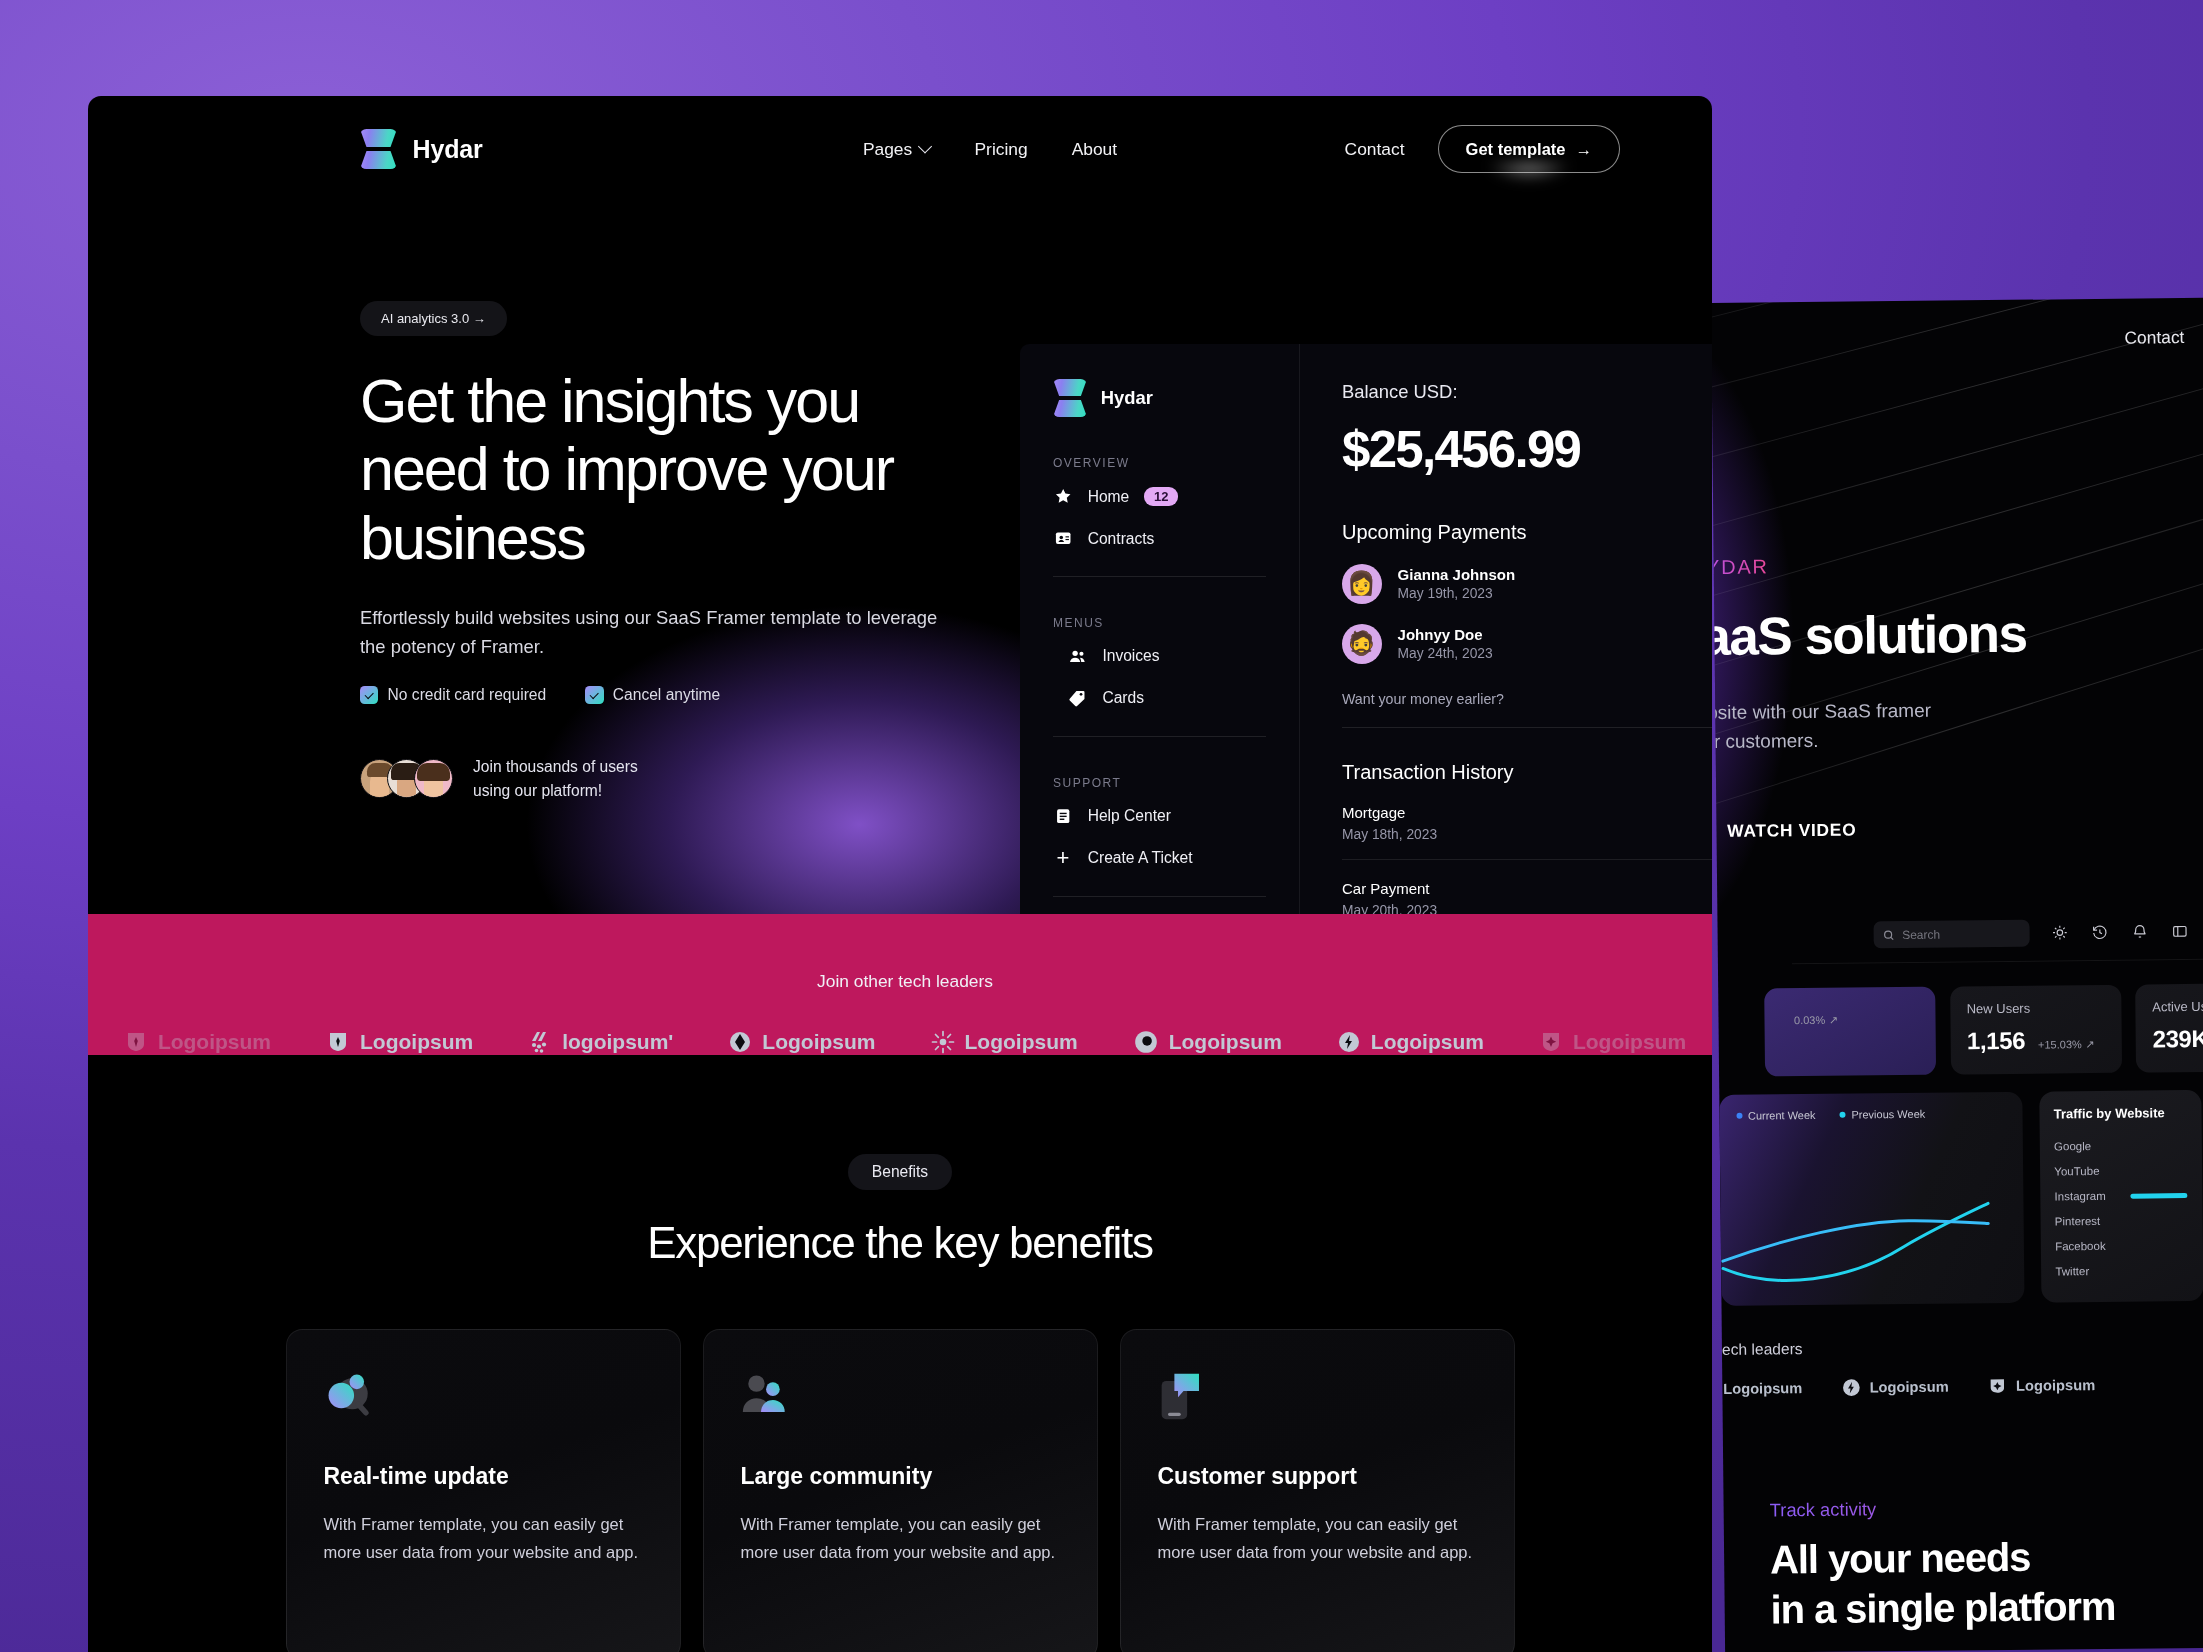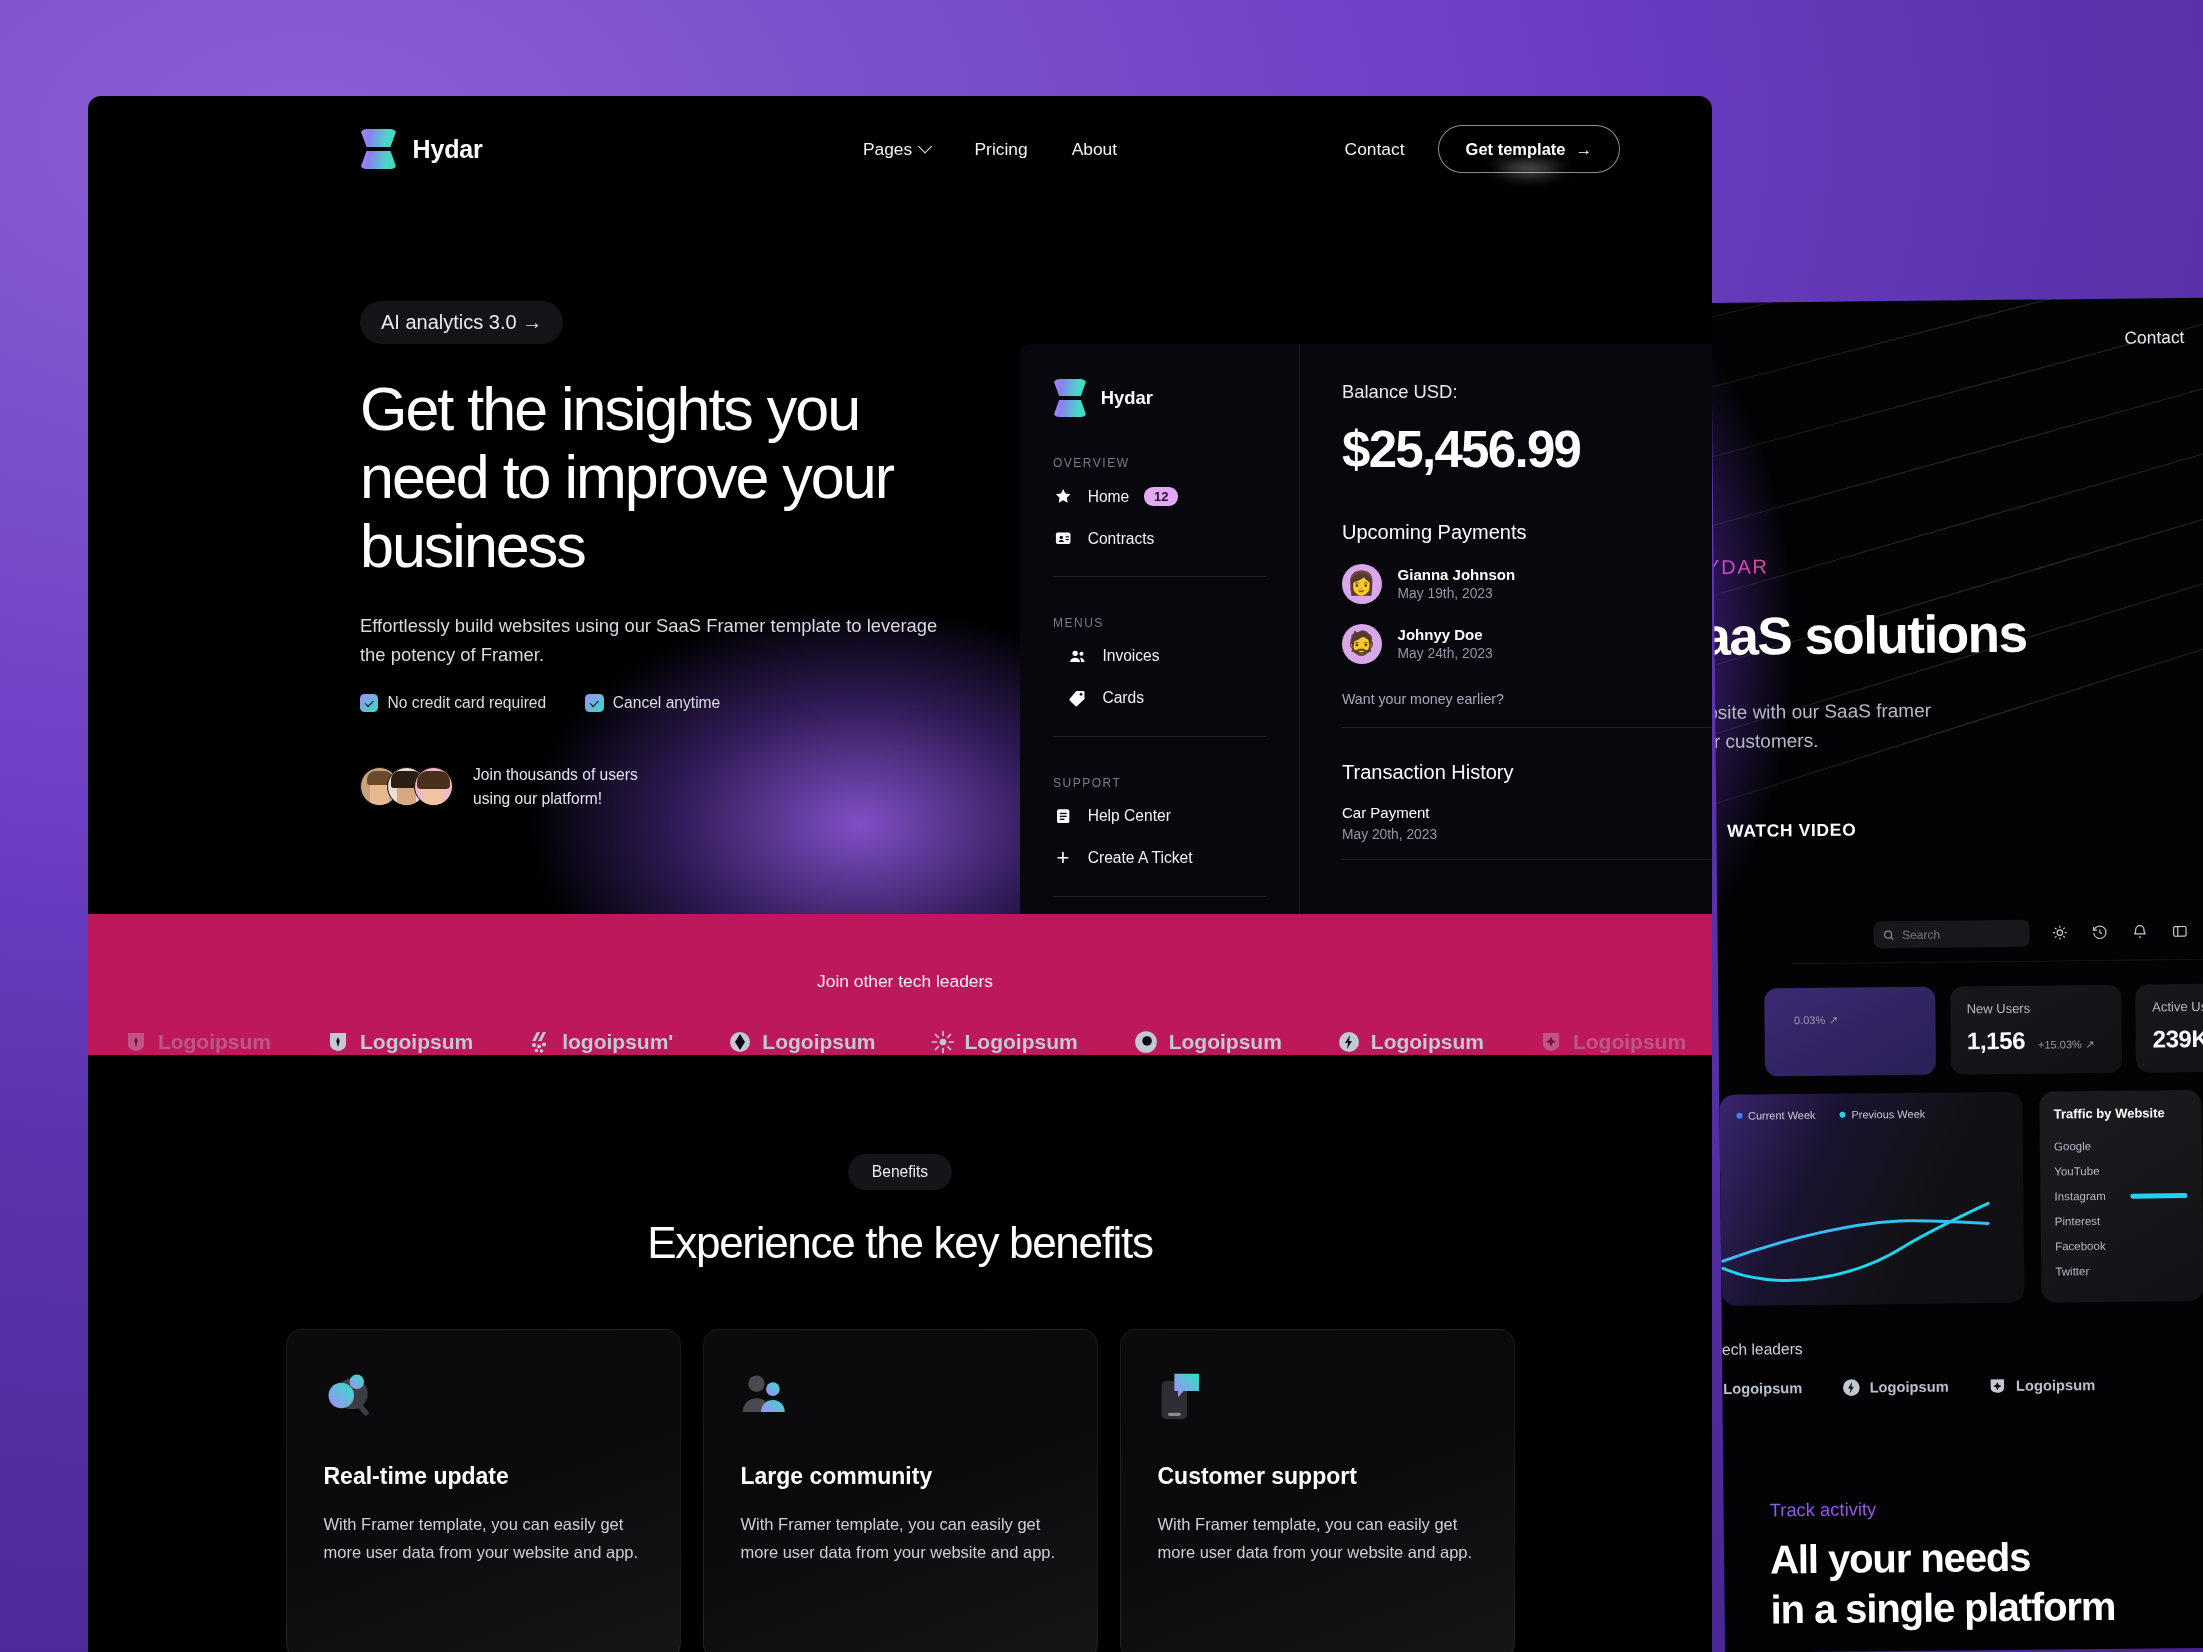--- a/index.html
+++ b/index.html
@@ -138,21 +138,21 @@
   
   .hero{ display:flex; position:relative; height:712px; }
   .hero-glow{
     position:absolute; left:303px; bottom:-138px; width:937px; height:569px;
     background:radial-gradient(48% 52% at 50% 60%, rgba(150,94,233,.85) 0%, rgba(110,62,200,.42) 42%, rgba(60,30,120,0) 74%);
     pointer-events:none;
   }
   .hero-left{ width:661px; padding:99px 0 0 272px; position:relative; z-index:2; }
   .pill{
     display:inline-flex; align-items:center; gap:9.2px; background:#141418;
-    border-radius:24px; padding:10px 21px; color:#eaeaf0; font-size:20px;
+    border-radius:24px; padding:10px 21px; color:#eaeaf0; font-size:13px;
   }
   h1.hero-title{
     color:#fff; font-size:61px; line-height:1.12; font-weight:500;
     letter-spacing:-2px; margin-top:31px; width:624px;
   }
   .hero-sub{ color:#d9d9e2; font-size:18.4px; line-height:1.6; margin-top:31px; width:606px; }
   .cta-row{ display:flex; gap:16.5px; margin-top:48px; }
   .btn-primary{
     background:#7c4df0; color:#fff; border-radius:31px; padding:15.6px 33px;
     font-size:18.4px; font-weight:500;
@@ -619,20 +619,24 @@
         </div>
 
       </div>
 
       <div class="earlier">
         <div class="q">Want your money earlier?</div>
 
       </div>
 
       <div class="th-title">Transaction History</div>
+      <div class="tx">
+        <div class="n">Mortgage</div>
+        <div class="d">May 18th, 2023</div>
+      </div>
       <div class="tx">
         <div class="n">Car Payment</div>
         <div class="d">May 20th, 2023</div>
       </div>
     </div>
   </div>
 
   <div class="strip">
     <div class="strip-title">Join other tech leaders</div>
     <div class="strip-logos">

